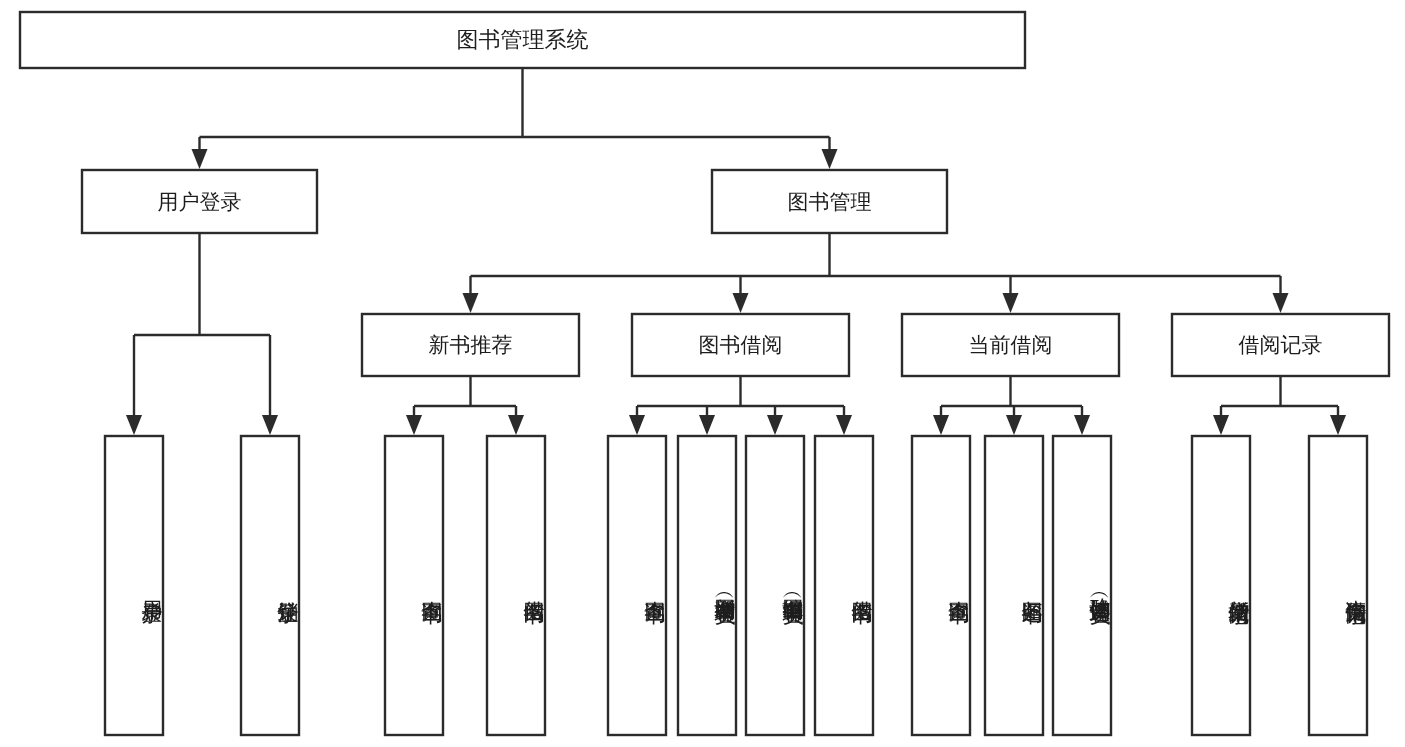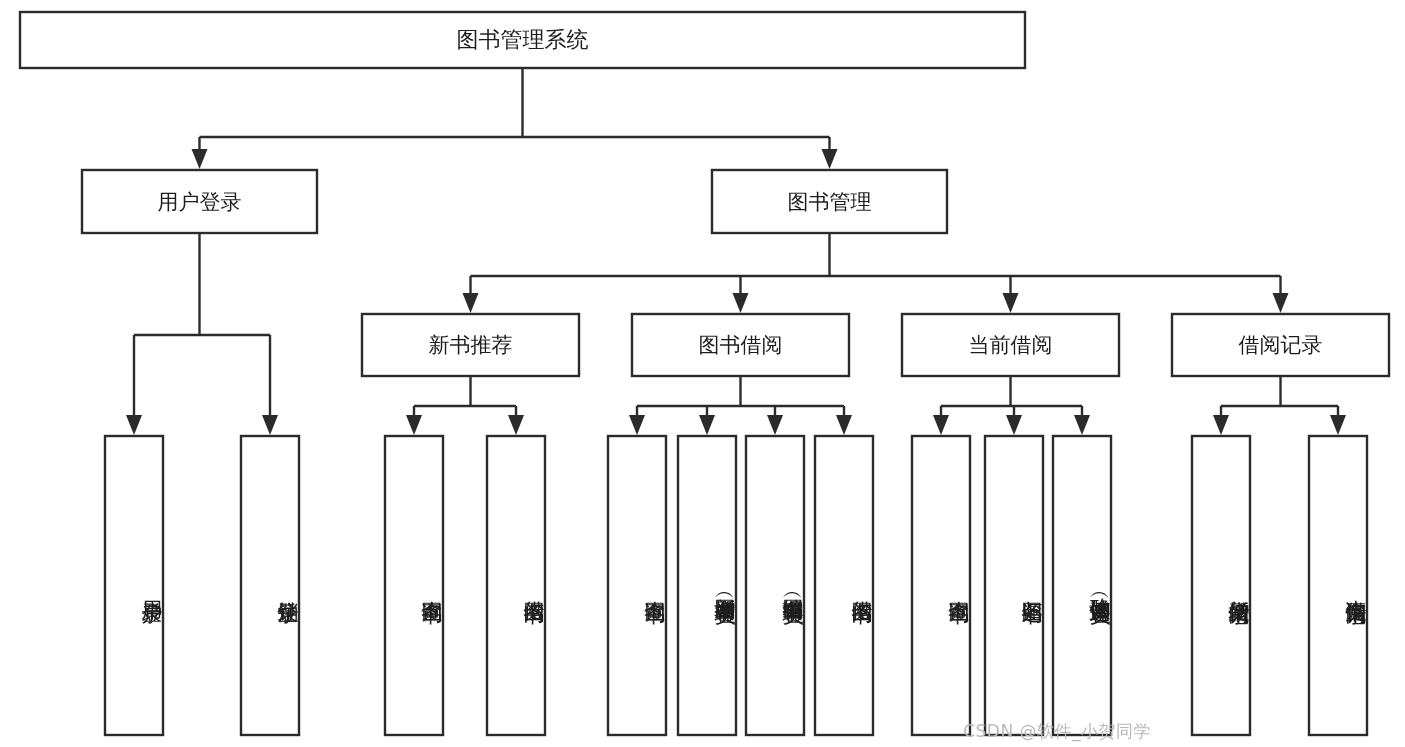--- a/index.html
+++ b/index.html
@@ -260,14 +260,13 @@
       <div class="leaf-label" style="left: 1053px; top: 444px; width: 58px; height: 283px;">
         <span>确认归还（管理员）</span>
       </div>
       <div class="leaf-label" style="left: 1192px; top: 444px; width: 58px; height: 283px;">
         <span>新增借阅记录</span>
       </div>
       <div class="leaf-label" style="left: 1309px; top: 444px; width: 58px; height: 283px;">
         <span>查询借阅记录</span>
       </div>
     </div>
-  <div class="watermark">CSDN @软件_小贺同学</div>
 </div>
 
 </body></html>

